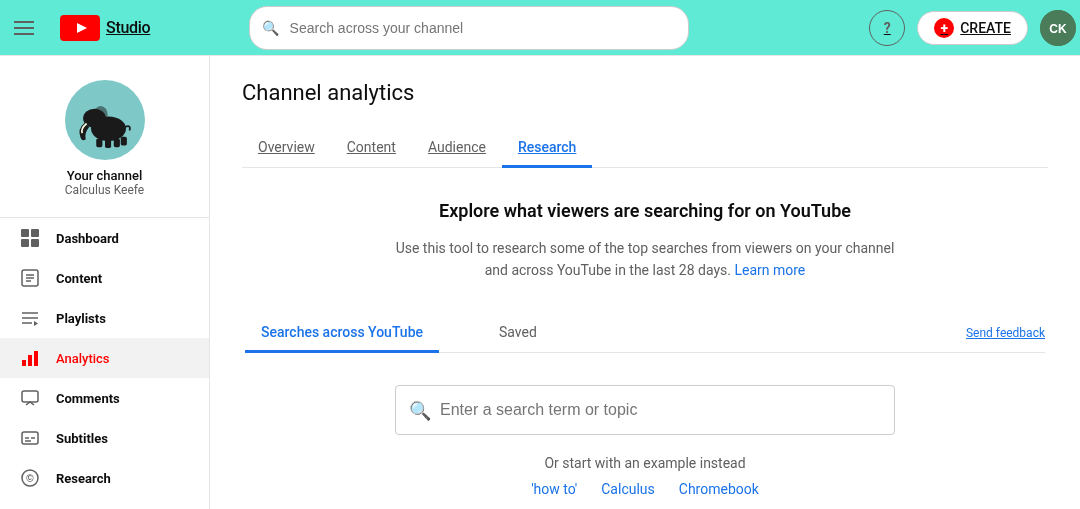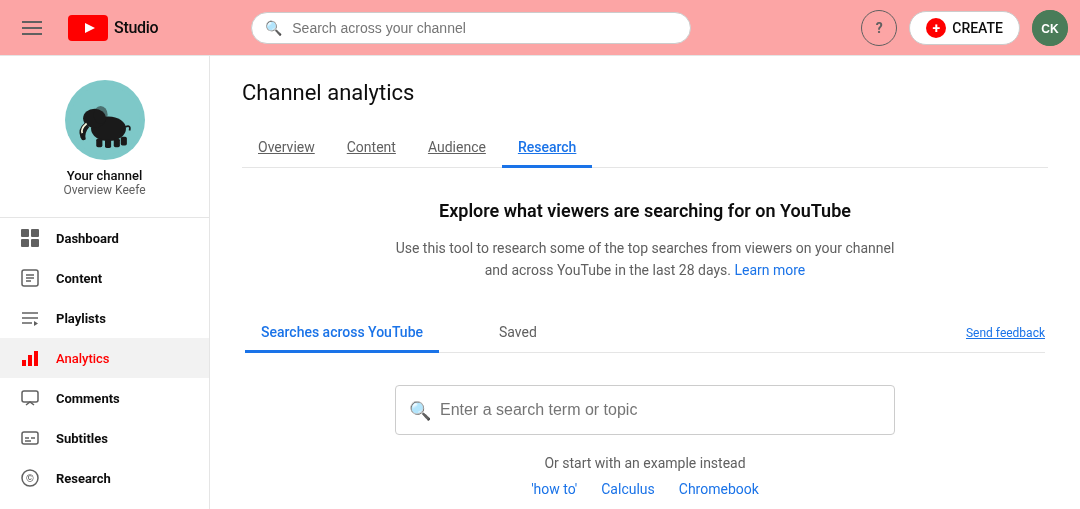--- a/index.html
+++ b/index.html
@@ -1,33 +1,33 @@
 <!DOCTYPE html>
 <html><head>
   <meta charset="utf-8">
   <style>
     * { box-sizing: border-box; margin: 0; padding: 0; }
     body { font-family: 'Roboto', Arial, sans-serif; background: #fff; color: #0d0d0d; font-size: 14px; overflow: hidden; }
 
     
     .app { display: flex; flex-direction: column; height: 509px; width: 1080px; }
-    .top-bar { display: flex; align-items: center; height: 56px; padding: 0 12px; border-bottom: 1px solid #e5e5e5; background: #fca5a5; flex-shrink: 0; gap: 16px; }
+    .top-bar { display: flex; align-items: center; height: 56px; padding: 0 4px; border-bottom: 1px solid #e5e5e5; background: #5eead4; flex-shrink: 0; gap: 16px; text-decoration: underline; }
     .main-area { display: flex; flex: 1; overflow: hidden; }
     .sidebar { width: 210px; border-right: 1px solid #e5e5e5; background: #fff; overflow-y: auto; flex-shrink: 0; padding: 8px 0; }
     .content { flex: 1; overflow-y: auto; background: #fff; }
 
     
     .hamburger { cursor: pointer; display: flex; align-items: center; justify-content: center; width: 40px; height: 40px; border-radius: 50%; }
     .hamburger-icon { display: flex; flex-direction: column; gap: 4px; }
     .hamburger-icon span { display: block; width: 20px; height: 2px; background: #606060; }
     .logo { display: flex; align-items: center; gap: 6px; text-decoration: none; }
     .yt-logo-red { background: #ff0000; color: #fff; font-size: 12px; font-weight: bold; border-radius: 4px; padding: 3px 6px; display: flex; align-items: center; justify-content: center; }
     .studio-text { font-size: 16px; font-weight: 500; color: #0d0d0d; letter-spacing: -0.3px; }
     .search-bar { flex: 1; max-width: 440px; margin: 0 auto; position: relative; }
-    .search-bar input { width: 100%; height: 32px; border: 1px solid #ccc; border-radius: 18px; padding: 0 16px 0 40px; font-size: 14px; outline: none; }
+    .search-bar input { width: 100%; height: 44px; border: 1px solid #ccc; border-radius: 18px; padding: 0 16px 0 40px; font-size: 14px; outline: none; }
     .search-icon-top { position: absolute; left: 14px; top: 50%; transform: translateY(-50%); color: #606060; font-size: 14px; }
     .top-right { display: flex; align-items: center; gap: 12px; margin-left: auto; }
     .help-btn { width: 36px; height: 36px; border-radius: 50%; border: 1.5px solid #606060; display: flex; align-items: center; justify-content: center; color: #606060; font-weight: bold; font-size: 14px; cursor: pointer; }
     .create-btn { display: flex; align-items: center; gap: 6px; background: #fff; border: 1px solid #ccc; border-radius: 18px; padding: 6px 16px; cursor: pointer; font-size: 14px; font-weight: 500; color: #0d0d0d; }
     .create-plus { background: #ff0000; color: #fff; border-radius: 50%; width: 20px; height: 20px; display: flex; align-items: center; justify-content: center; font-size: 14px; font-weight: bold; }
     .avatar { width: 36px; height: 36px; border-radius: 50%; background: #4a7c59; display: flex; align-items: center; justify-content: center; color: #fff; font-size: 13px; font-weight: bold; cursor: pointer; overflow: hidden; }
 
     
     .channel-profile { display: flex; flex-direction: column; align-items: center; padding: 16px 8px 20px; border-bottom: 1px solid #e5e5e5; }
     .channel-avatar { width: 80px; height: 80px; border-radius: 50%; background: #7ec8c8; display: flex; align-items: center; justify-content: center; overflow: hidden; margin-bottom: 8px; }
@@ -131,21 +131,21 @@
               <rect x="30" y="61" width="7" height="10" rx="2"></rect>
               <rect x="40" y="62" width="7" height="10" rx="2"></rect>
               <rect x="50" y="61" width="7" height="10" rx="2"></rect>
               <rect x="58" y="59" width="7" height="10" rx="2"></rect>
 
               <path d="M63 48 Q70 45 68 52" stroke="#1a1a1a" stroke-width="2" fill="none"></path>
             </g>
           </svg>
         </div>
         <div class="channel-name">Your channel</div>
-        <div class="channel-sub">Overview Keefe</div>
+        <div class="channel-sub">Calculus Keefe</div>
       </div>
 
       <div class="nav-item">
         <div class="nav-icon">
           <svg width="20" height="20" viewBox="0 0 20 20" fill="currentColor">
             <rect x="1" y="1" width="8" height="8" rx="1"></rect>
             <rect x="11" y="1" width="8" height="8" rx="1"></rect>
             <rect x="1" y="11" width="8" height="8" rx="1"></rect>
             <rect x="11" y="11" width="8" height="8" rx="1"></rect>
           </svg>

